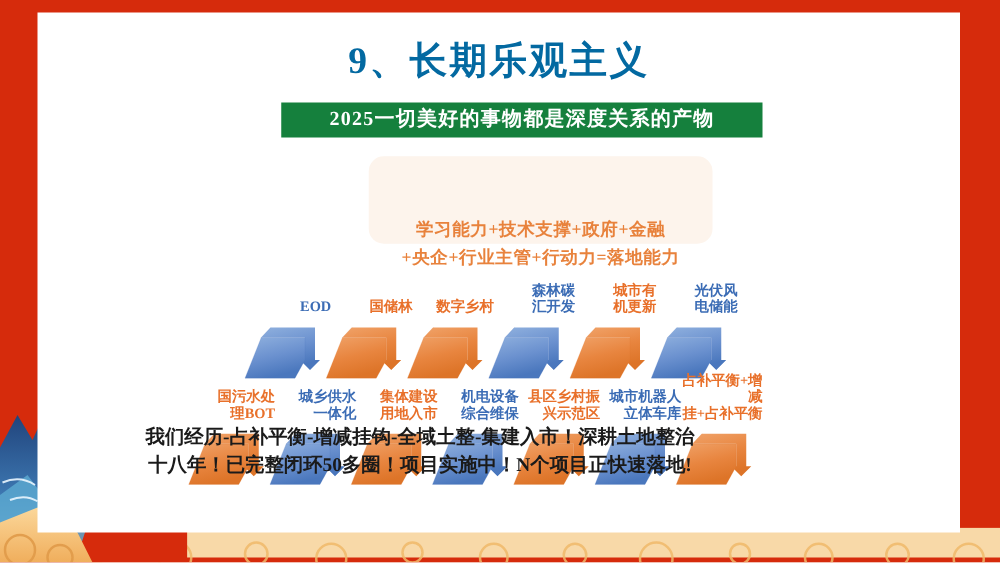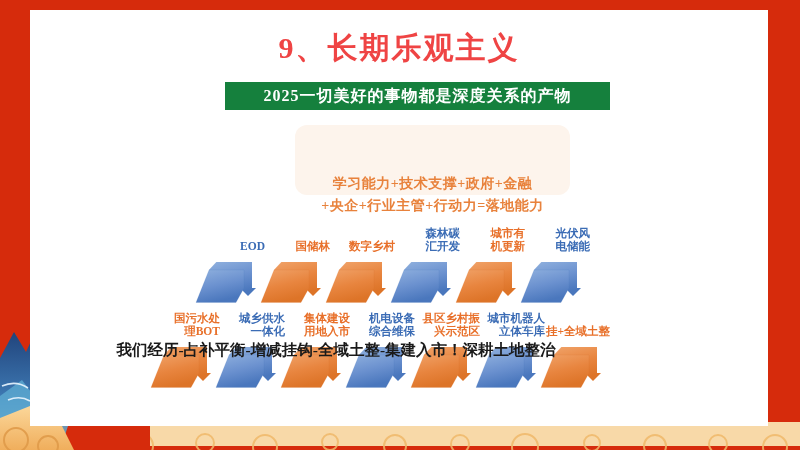--- a/index.html
+++ b/index.html
@@ -54,21 +54,21 @@
 
   
   .title {
     position: absolute;
     left: 0;
     top: 18px;
     width: 738px;
     text-align: center;
     font-size: 30px;
     font-weight: bold;
-    color: #ef4444;
+    color: #0369a1;
     letter-spacing: 2px;
     white-space: nowrap;
   }
 
   
   .banner {
     position: absolute;
     left: 195px;
     top: 72px;
     width: 385px;
@@ -630,21 +630,22 @@
              L1 43
              L40 43
              L49 28.5" fill="none"></path>
     <path d="M21.5 2 L57 2 L57 28 L61 28 L53 36 L45 28 L49 28 L49 10 L14 10 Z" fill="url(#ag12)"></path>
     <path d="M14 10 L49 10 L49 28 L41 42.5 L1 42.5 Z" fill="url(#ag12)"></path>
     <path d="M21.5 2 L14 10 L49 10 L49 28 L41 42.5 L1 42.5 L14 10" fill="none" stroke="#4a77bd" stroke-opacity="0.25" stroke-width="0.6"></path>
   </svg></div>
         </div>
         <div class="arrow-cell">
           <div class="arrow-label orange">
-            <div>挂+全域土整</div>
+            <div>占补平衡+增减</div>
+            <div>挂+占补平衡</div>
           </div>
           <div class="arrow-shape"><svg width="62" height="45" viewBox="0 0 62 45" xmlns="http://www.w3.org/2000/svg">
     <defs>
       <linearGradient id="ag13" x1="0" y1="0" x2="0.35" y2="1">
         <stop offset="0%" stop-color="#f0a268"></stop>
         <stop offset="55%" stop-color="#e8853f"></stop>
         <stop offset="100%" stop-color="#dd7428"></stop>
       </linearGradient>
     </defs>
     <path d="M24 1 L58 1 L58 30 L61 30 L54 37 L47 30 L50 30 L50 9 L13 9 L24 1 Z
@@ -665,16 +666,17 @@
              L49 28.5" fill="none"></path>
     <path d="M21.5 2 L57 2 L57 28 L61 28 L53 36 L45 28 L49 28 L49 10 L14 10 Z" fill="url(#ag13)"></path>
     <path d="M14 10 L49 10 L49 28 L41 42.5 L1 42.5 Z" fill="url(#ag13)"></path>
     <path d="M21.5 2 L14 10 L49 10 L49 28 L41 42.5 L1 42.5 L14 10" fill="none" stroke="#dd7428" stroke-opacity="0.25" stroke-width="0.6"></path>
   </svg></div>
         </div>
       </div>
 
     <div class="bottom-text">
       <span class="bline">我们经历-占补平衡-增减挂钩-全域土整-集建入市！深耕土地整治</span>
+      <span class="bline">十八年！已完整闭环50多圈！项目实施中！N个项目正快速落地!</span>
     </div>
 
   </div>
 </div>
 
 </body></html>

